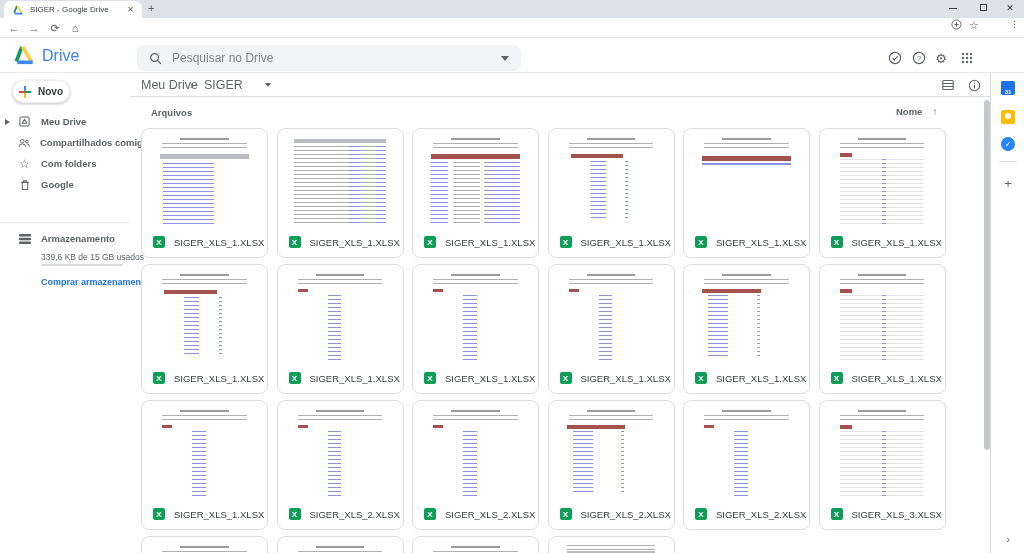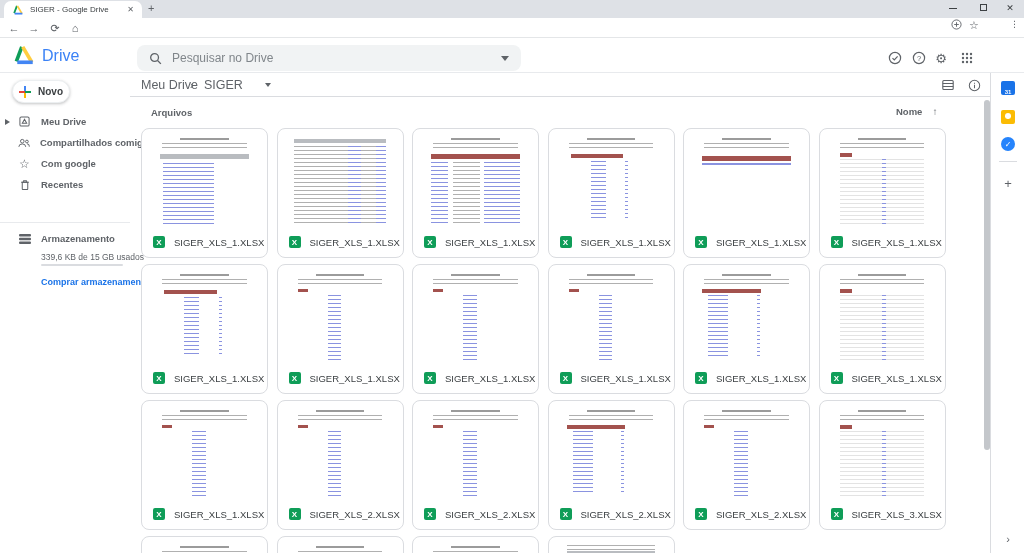--- a/index.html
+++ b/index.html
@@ -229,30 +229,30 @@
             <circle cx="5" cy="3.4" r="2.1"></circle>
               <path d="M1 10 a4 3.4 0 0 1 8 0"></path>
             <circle cx="10.4" cy="3.8" r="1.6"></circle>
               <path d="M10.5 6.4 a3 3 0 0 1 2.7 3.4"></path>
           </svg>
         </span>
         <span class="sb-label">Compartilhados comigo</span>
       </div>
       <div class="sb-item">
         <span class="sb-ico" style="font-size:12px;">☆</span>
-        <span class="sb-label">Com google</span>
+        <span class="sb-label">Com folders</span>
       </div>
       <div class="sb-item">
         <span class="sb-ico">
           <svg width="10" height="11" viewBox="0 0 10 12" fill="none" stroke="#5f6368" stroke-width="1.1">
             <path d="M2 3.5 H8 V10.5 a1 1 0 0 1 -1 1 H3 a1 1 0 0 1 -1 -1 Z"></path>
             <path d="M0.8 3.5 H9.2 M3.5 3.2 V1.8 H6.5 V3.2"></path>
           </svg>
         </span>
-        <span class="sb-label">Recentes</span>
+        <span class="sb-label">Google</span>
       </div>
     </div>
 
     <div class="sb-divider"></div>
 
     <div class="storage-item sb-item">
       <span class="sb-ico">
         <svg width="12" height="10" viewBox="0 0 12 10" fill="#5f6368">
           <rect x="0" y="0" width="12" height="2.4" rx="1"></rect>
           <rect x="0" y="3.8" width="12" height="2.4" rx="1"></rect>

